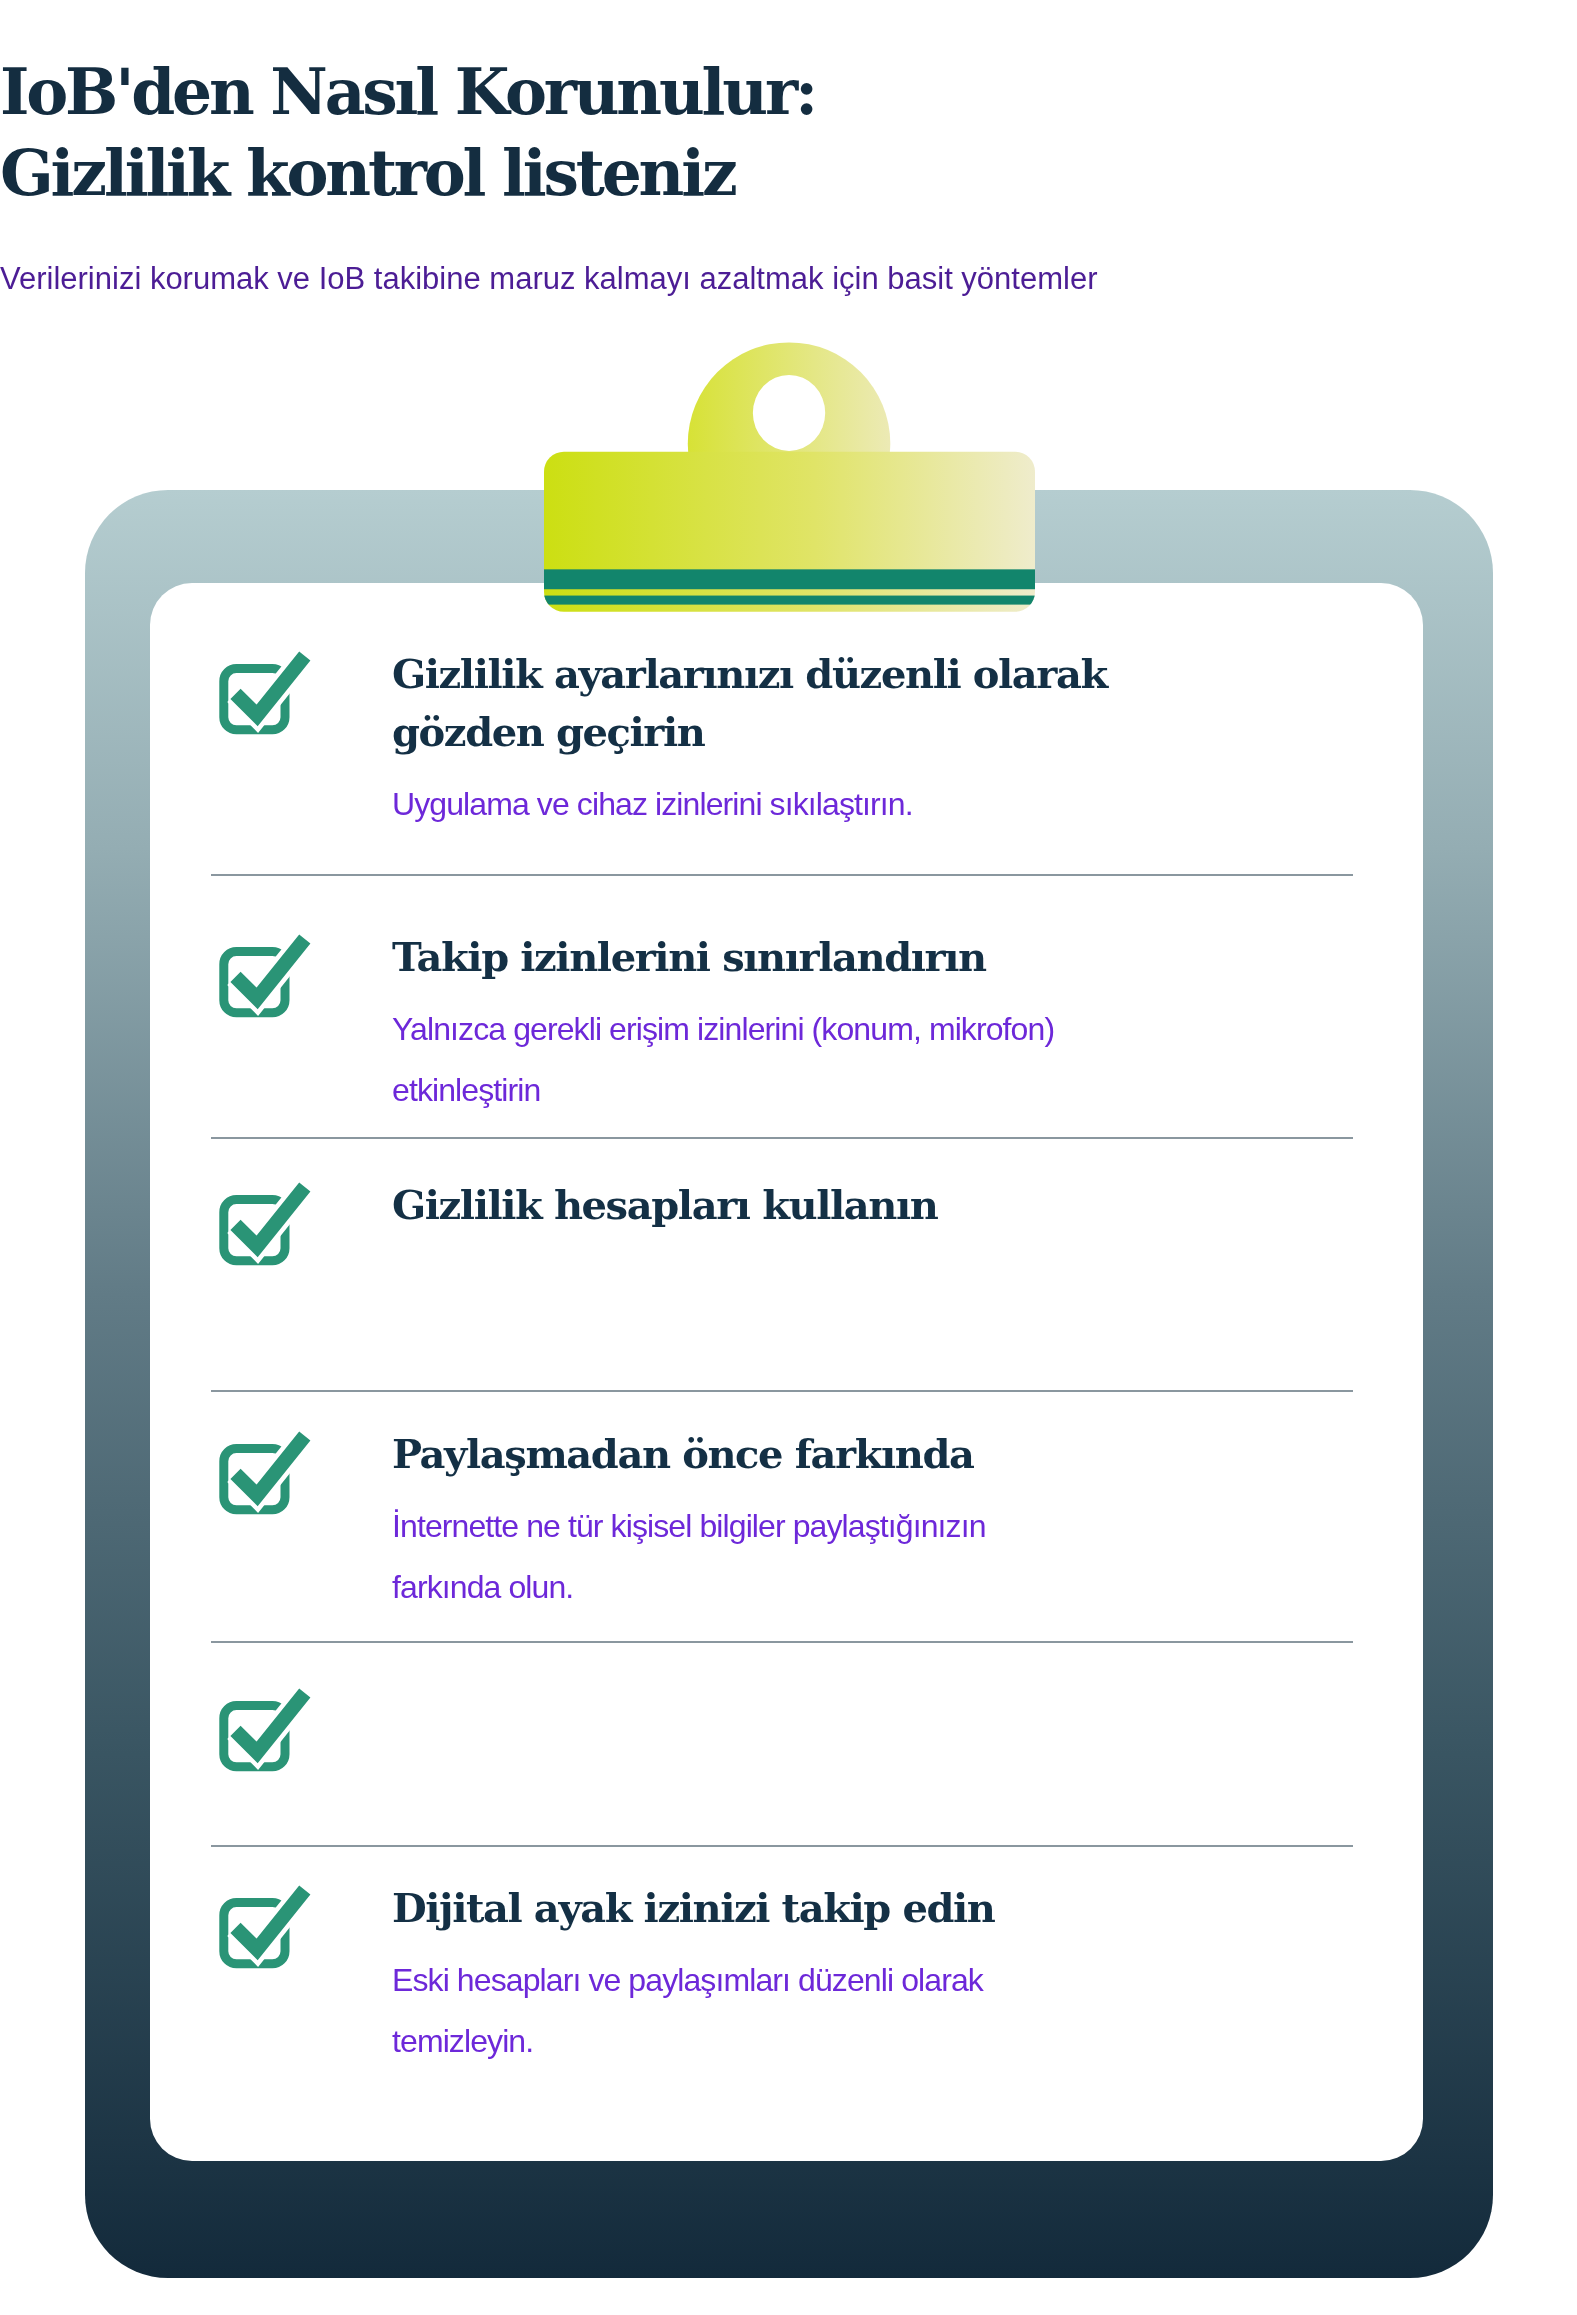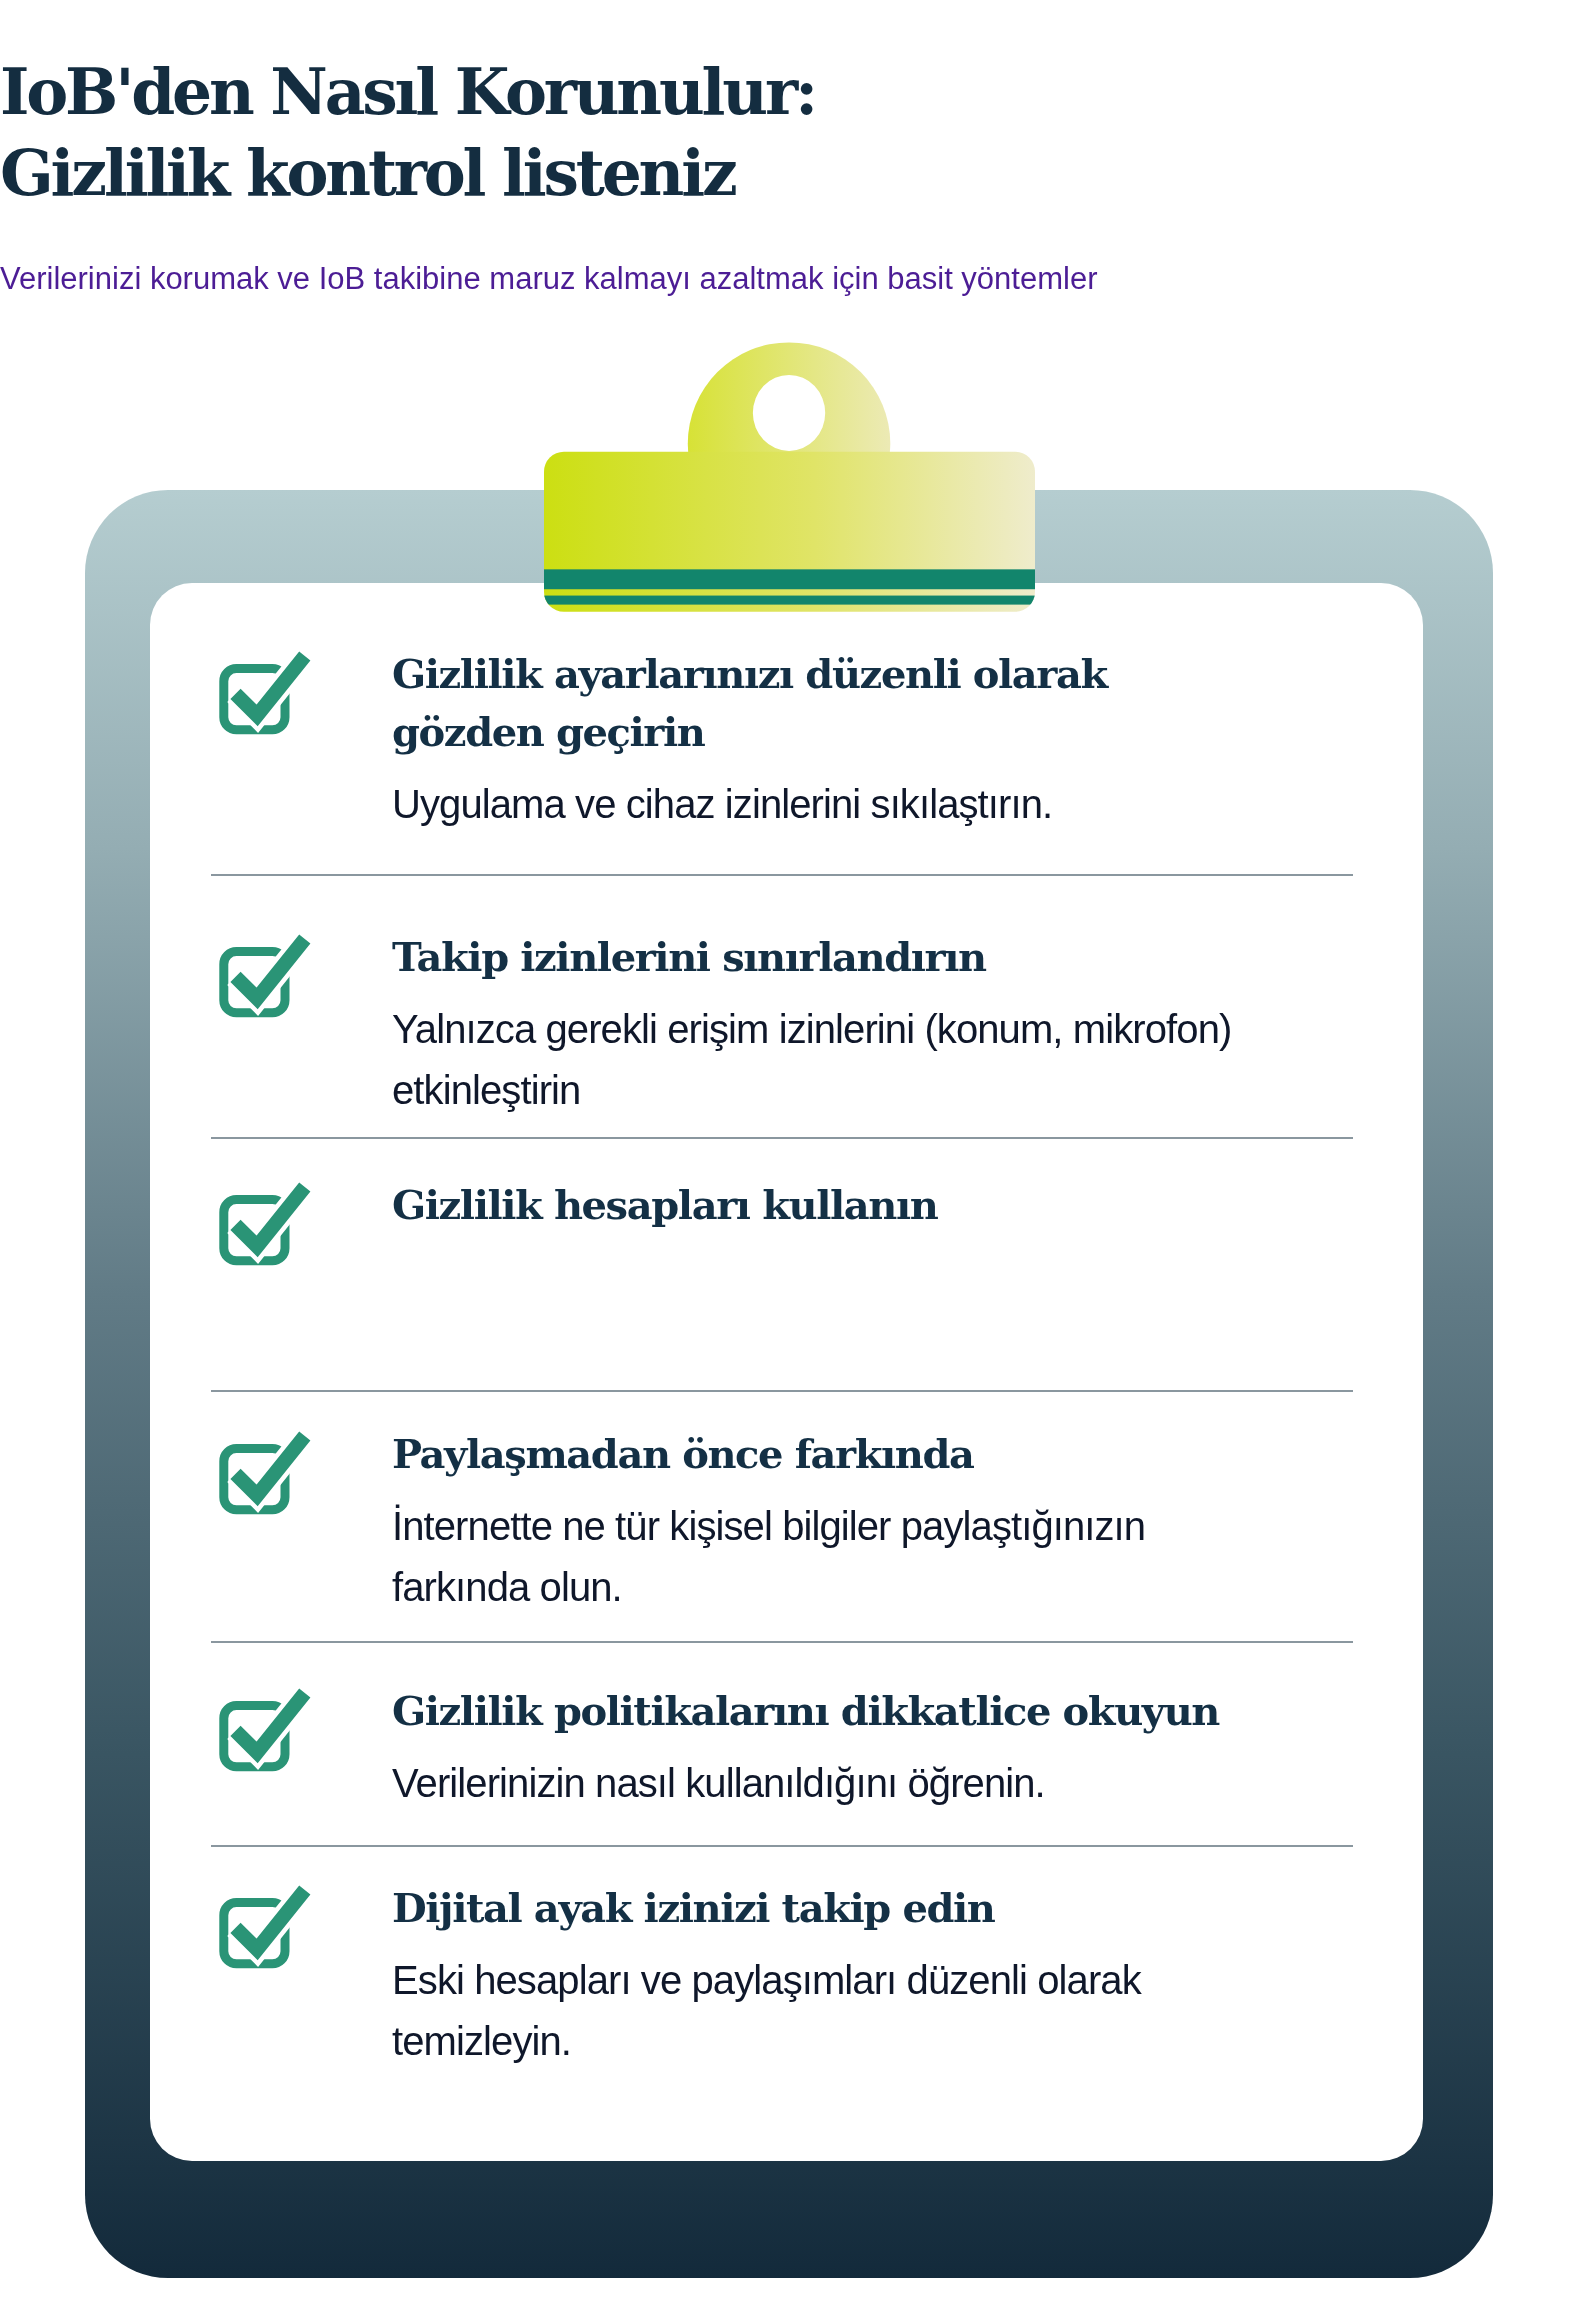--- a/index.html
+++ b/index.html
@@ -98,24 +98,24 @@
     font-family: "DejaVu Serif", "Liberation Serif", serif;
     font-weight: 700;
     font-size: 40px;
     line-height: 58px;
     letter-spacing: -1.4px;
     color: #143045;
     white-space: pre-line;
   }
   .item-desc {
     margin: 12.7px 0 0 0;
-    font-size: 40px;
+    font-size: 32px;
     line-height: 61px;
     letter-spacing: -0.9px;
-    color: #0f172a;
+    color: #6d28d9;
     white-space: pre-line;
   }
   .divider {
     position: absolute;
     left: 211px;
     width: 1142px;
     height: 1.8px;
     background: rgba(42, 65, 80, 0.55);
   }
   .t1 { top: 645px; }
@@ -217,24 +217,20 @@
   </div>
 </div>
 <div class="divider d4"></div>
 
 <div class="item t5">
   <svg class="item-icon" viewBox="0 0 110 100" xmlns="http://www.w3.org/2000/svg">
     <rect x="7" y="24" width="68" height="68" rx="14" fill="none" stroke="#2A9476" stroke-width="10"></rect>
     <polyline points="20,52 44,76 97,10" fill="none" stroke="#ffffff" stroke-width="26"></polyline>
     <polyline points="20,52 44,76 97,10" fill="none" stroke="#2A9476" stroke-width="16"></polyline>
   </svg>
-  <div class="item-text">
-    <h3 class="item-heading">Gizlilik politikalarını dikkatlice okuyun</h3>
-    <p class="item-desc">Verilerinizin nasıl kullanıldığını öğrenin.</p>
-  </div>
 </div>
 <div class="divider d5"></div>
 
 <div class="item t6">
   <svg class="item-icon" viewBox="0 0 110 100" xmlns="http://www.w3.org/2000/svg">
     <rect x="7" y="24" width="68" height="68" rx="14" fill="none" stroke="#2A9476" stroke-width="10"></rect>
     <polyline points="20,52 44,76 97,10" fill="none" stroke="#ffffff" stroke-width="26"></polyline>
     <polyline points="20,52 44,76 97,10" fill="none" stroke="#2A9476" stroke-width="16"></polyline>
   </svg>
   <div class="item-text">

